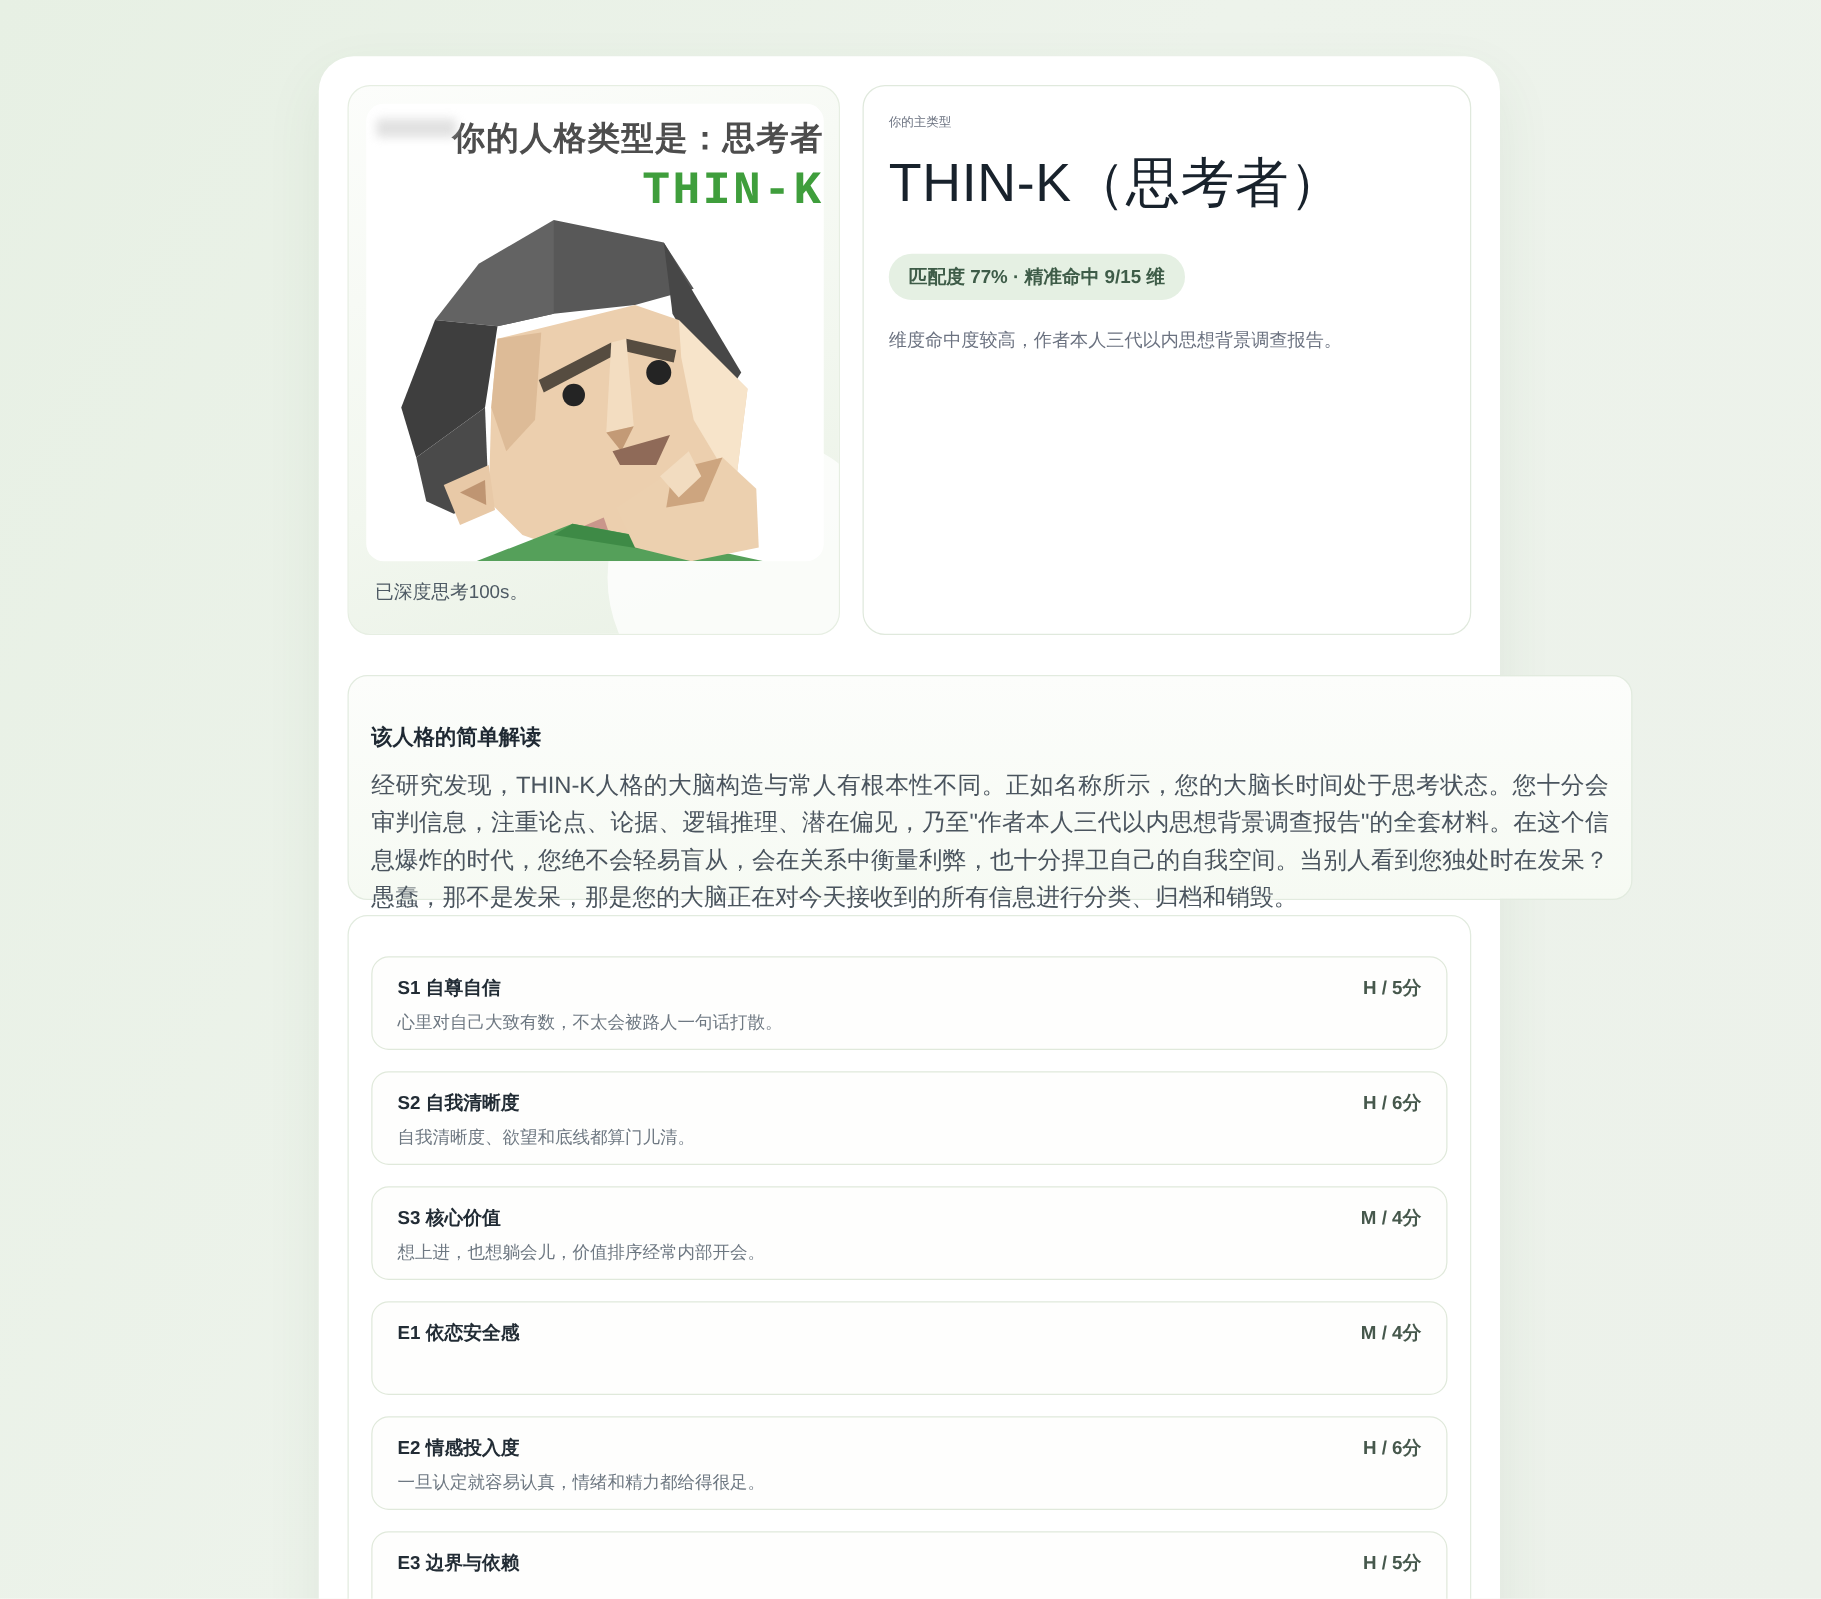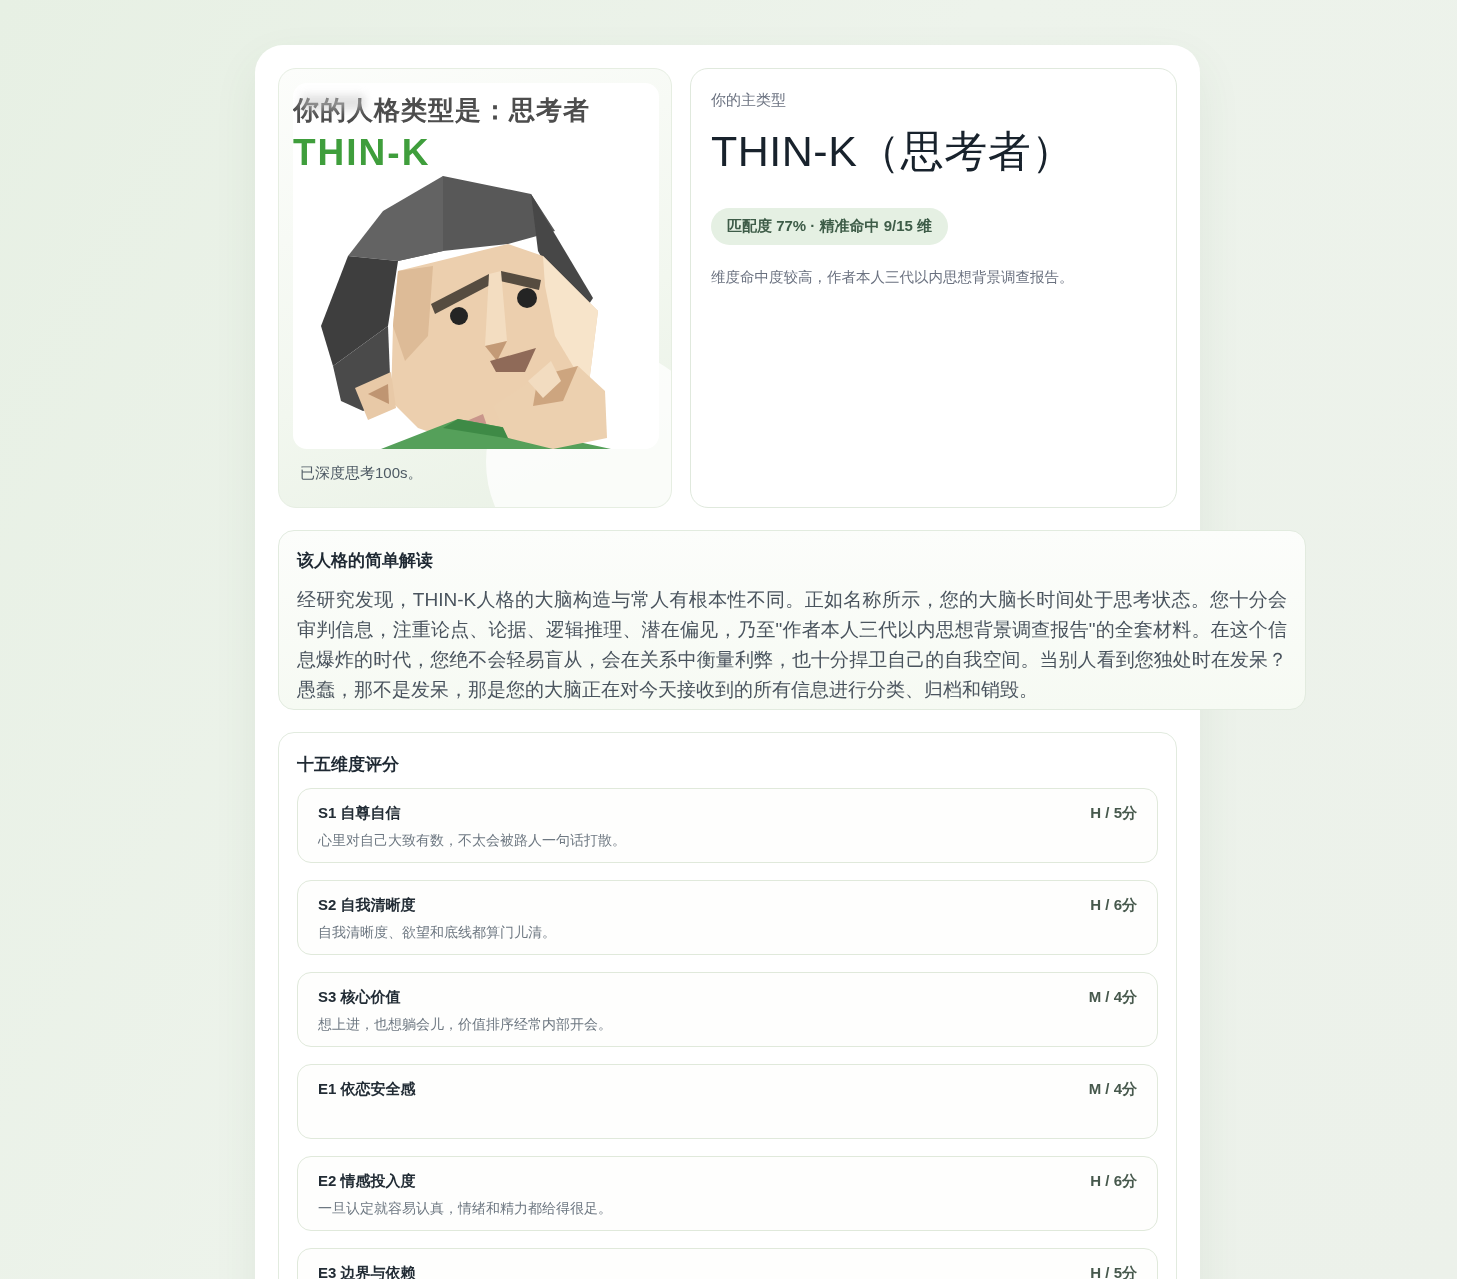--- a/index.html
+++ b/index.html
@@ -21,21 +21,21 @@
     left:23px; top:23px; width:394px; height:440px;
     background:linear-gradient(160deg,#fcfdfb 0%,#f2f7ef 60%,#e9f1e5 100%);
     border:1px solid #e6eee2; overflow:hidden;
   }
   .image-card .deco-circle {
     position:absolute; right:-45px; bottom:-70px; width:230px; height:230px;
     border-radius:50%; background:rgba(255,255,255,.75);
   }
   .meme-box {
     position:absolute; left:14px; top:14px; width:366px; height:366px;
-    background:#ffffff; border-radius:14px; overflow:hidden; text-align:left;
+    background:#ffffff; border-radius:14px; overflow:hidden; text-align:right;font-family:Liberation Mono, monospace;
   }
   .watermark {
     position:absolute; left:8px; top:12px; width:64px; height:15px;
     background:#c9c9c9; filter:blur(4px); opacity:.55; border-radius:3px;
   }
   .meme-heading {
     margin-top:10px; font-size:26px; font-weight:600; color:#4d4d4d; letter-spacing:1px;
   }
   .meme-type {
     margin-top:4px; font-size:37px; font-weight:700; color:#3f9e3c; letter-spacing:2px;
@@ -43,33 +43,33 @@
   .thinker { position:absolute; left:0; bottom:0; width:366px; height:273px; }
   .caption {
     position:absolute; left:21px; top:395px; font-size:15px; color:#4e5a64; z-index:2;
   }
 
   
   .type-card {
     left:435px; top:23px; width:487px; height:440px;
     background:#ffffff; border:1px solid #e0e9dd; padding:22px 20px;
   }
-  .type-label { font-size:15px; color:#6b7280; }
+  .type-label { font-size:10px; color:#6b7280; }
   .type-title { margin-top:13px; font-size:43px; font-weight:500; color:#18222c; letter-spacing:.5px; }
   .badge {
     display:inline-block; margin-top:27px; padding:9px 16px; border-radius:999px;
     background:#e5f0e3; color:#3e5c48; font-size:15px; font-weight:700;
   }
   .type-note { margin-top:23px; font-size:14.5px; color:#6b7280; }
 
   
   .interp-card {
-    left:23px; top:485px; width:1028px; height:180px; border-radius:16px;
+    left:23px; top:495px; width:1028px; height:180px; border-radius:16px;
     background:linear-gradient(180deg,#fcfdfb 0%,#f6faf3 100%);
-    border:1px solid #e2ebdf; padding:18px 18px;
+    border:1px solid #e2ebdf; padding:37px 18px;
   }
   .section-title { font-size:17px; font-weight:700; color:#1f2933; }
   .interp-body {
     margin-top:13px; font-size:19px; line-height:30px; color:#4a545e; text-align:justify;
   }
 
   
   .scores-card {
     left:23px; top:687px; width:899px; height:900px; border-radius:16px;
     background:#ffffff; border:1px solid #e2ebdf; padding:20px 18px;
@@ -140,21 +140,20 @@
     <div class="badge">匹配度 77% · 精准命中 9/15 维</div>
     <p class="type-note">维度命中度较高，作者本人三代以内思想背景调查报告。</p>
   </div>
 
   <div class="card interp-card">
     <h2 class="section-title">该人格的简单解读</h2>
     <p class="interp-body">经研究发现，THIN-K人格的大脑构造与常人有根本性不同。正如名称所示，您的大脑长时间处于思考状态。您十分会审判信息，注重论点、论据、逻辑推理、潜在偏见，乃至"作者本人三代以内思想背景调查报告"的全套材料。在这个信息爆炸的时代，您绝不会轻易盲从，会在关系中衡量利弊，也十分捍卫自己的自我空间。当别人看到您独处时在发呆？愚蠢，那不是发呆，那是您的大脑正在对今天接收到的所有信息进行分类、归档和销毁。</p>
   </div>
 
   <div class="card scores-card">
-    <h2 class="section-title">十五维度评分</h2>
     <div class="score-list">
 
       <div class="score-item">
         <div class="score-head">
           <span class="score-name">S1 自尊自信</span>
           <span class="score-value">H / 5分</span>
         </div>
         <div class="score-desc">心里对自己大致有数，不太会被路人一句话打散。</div>
       </div>
 

